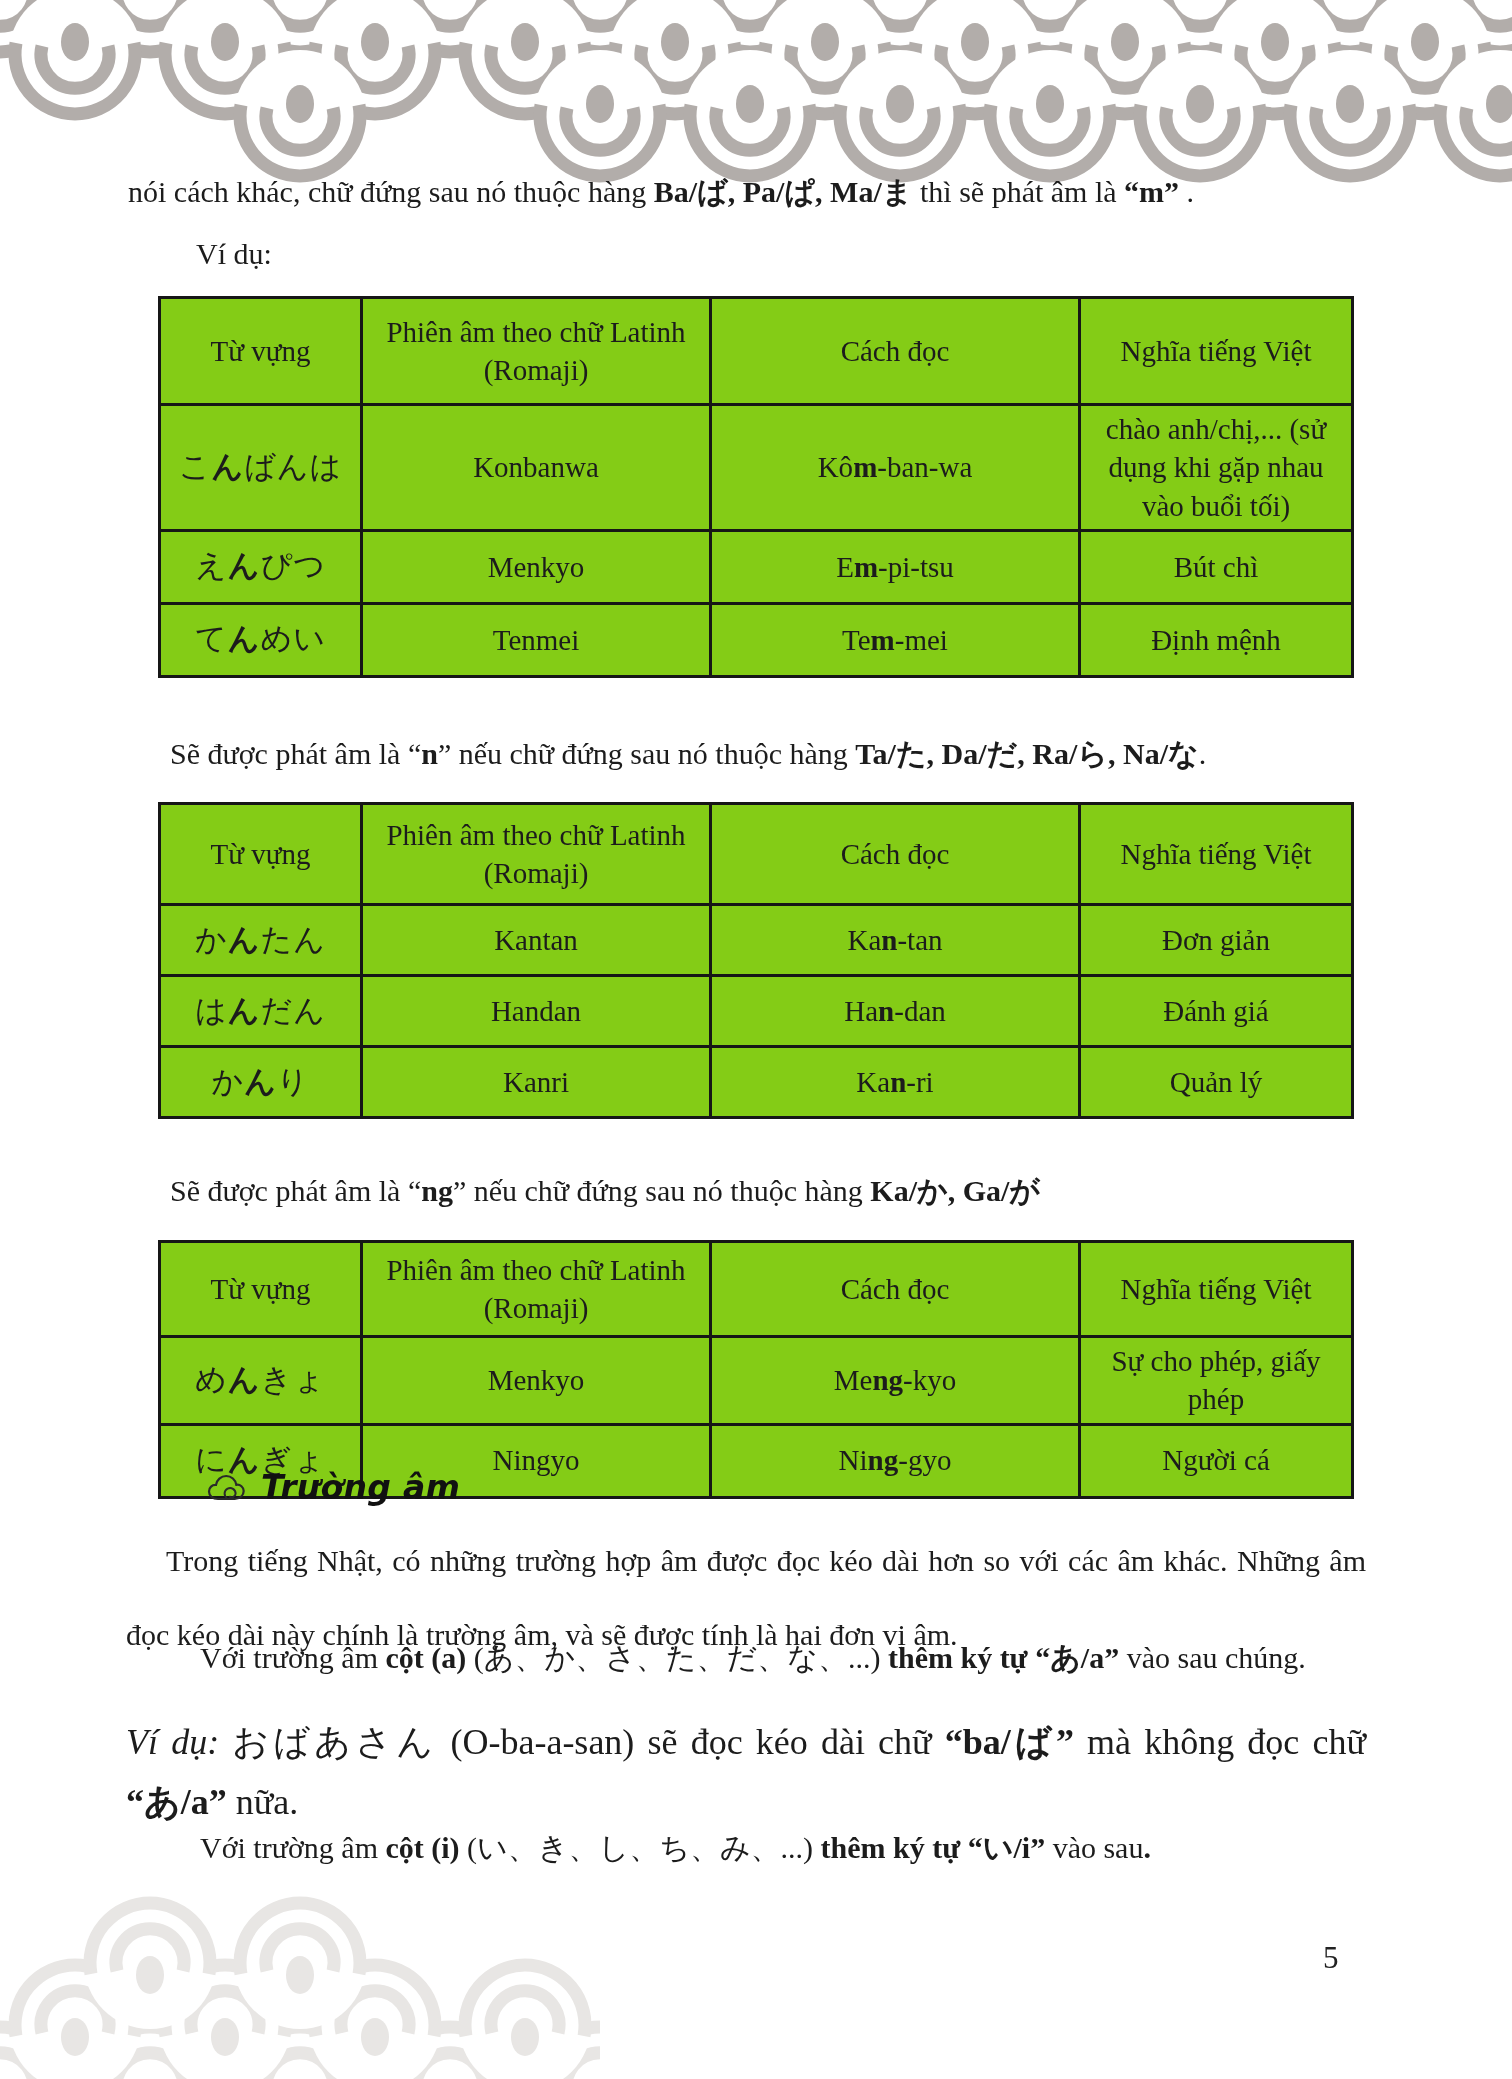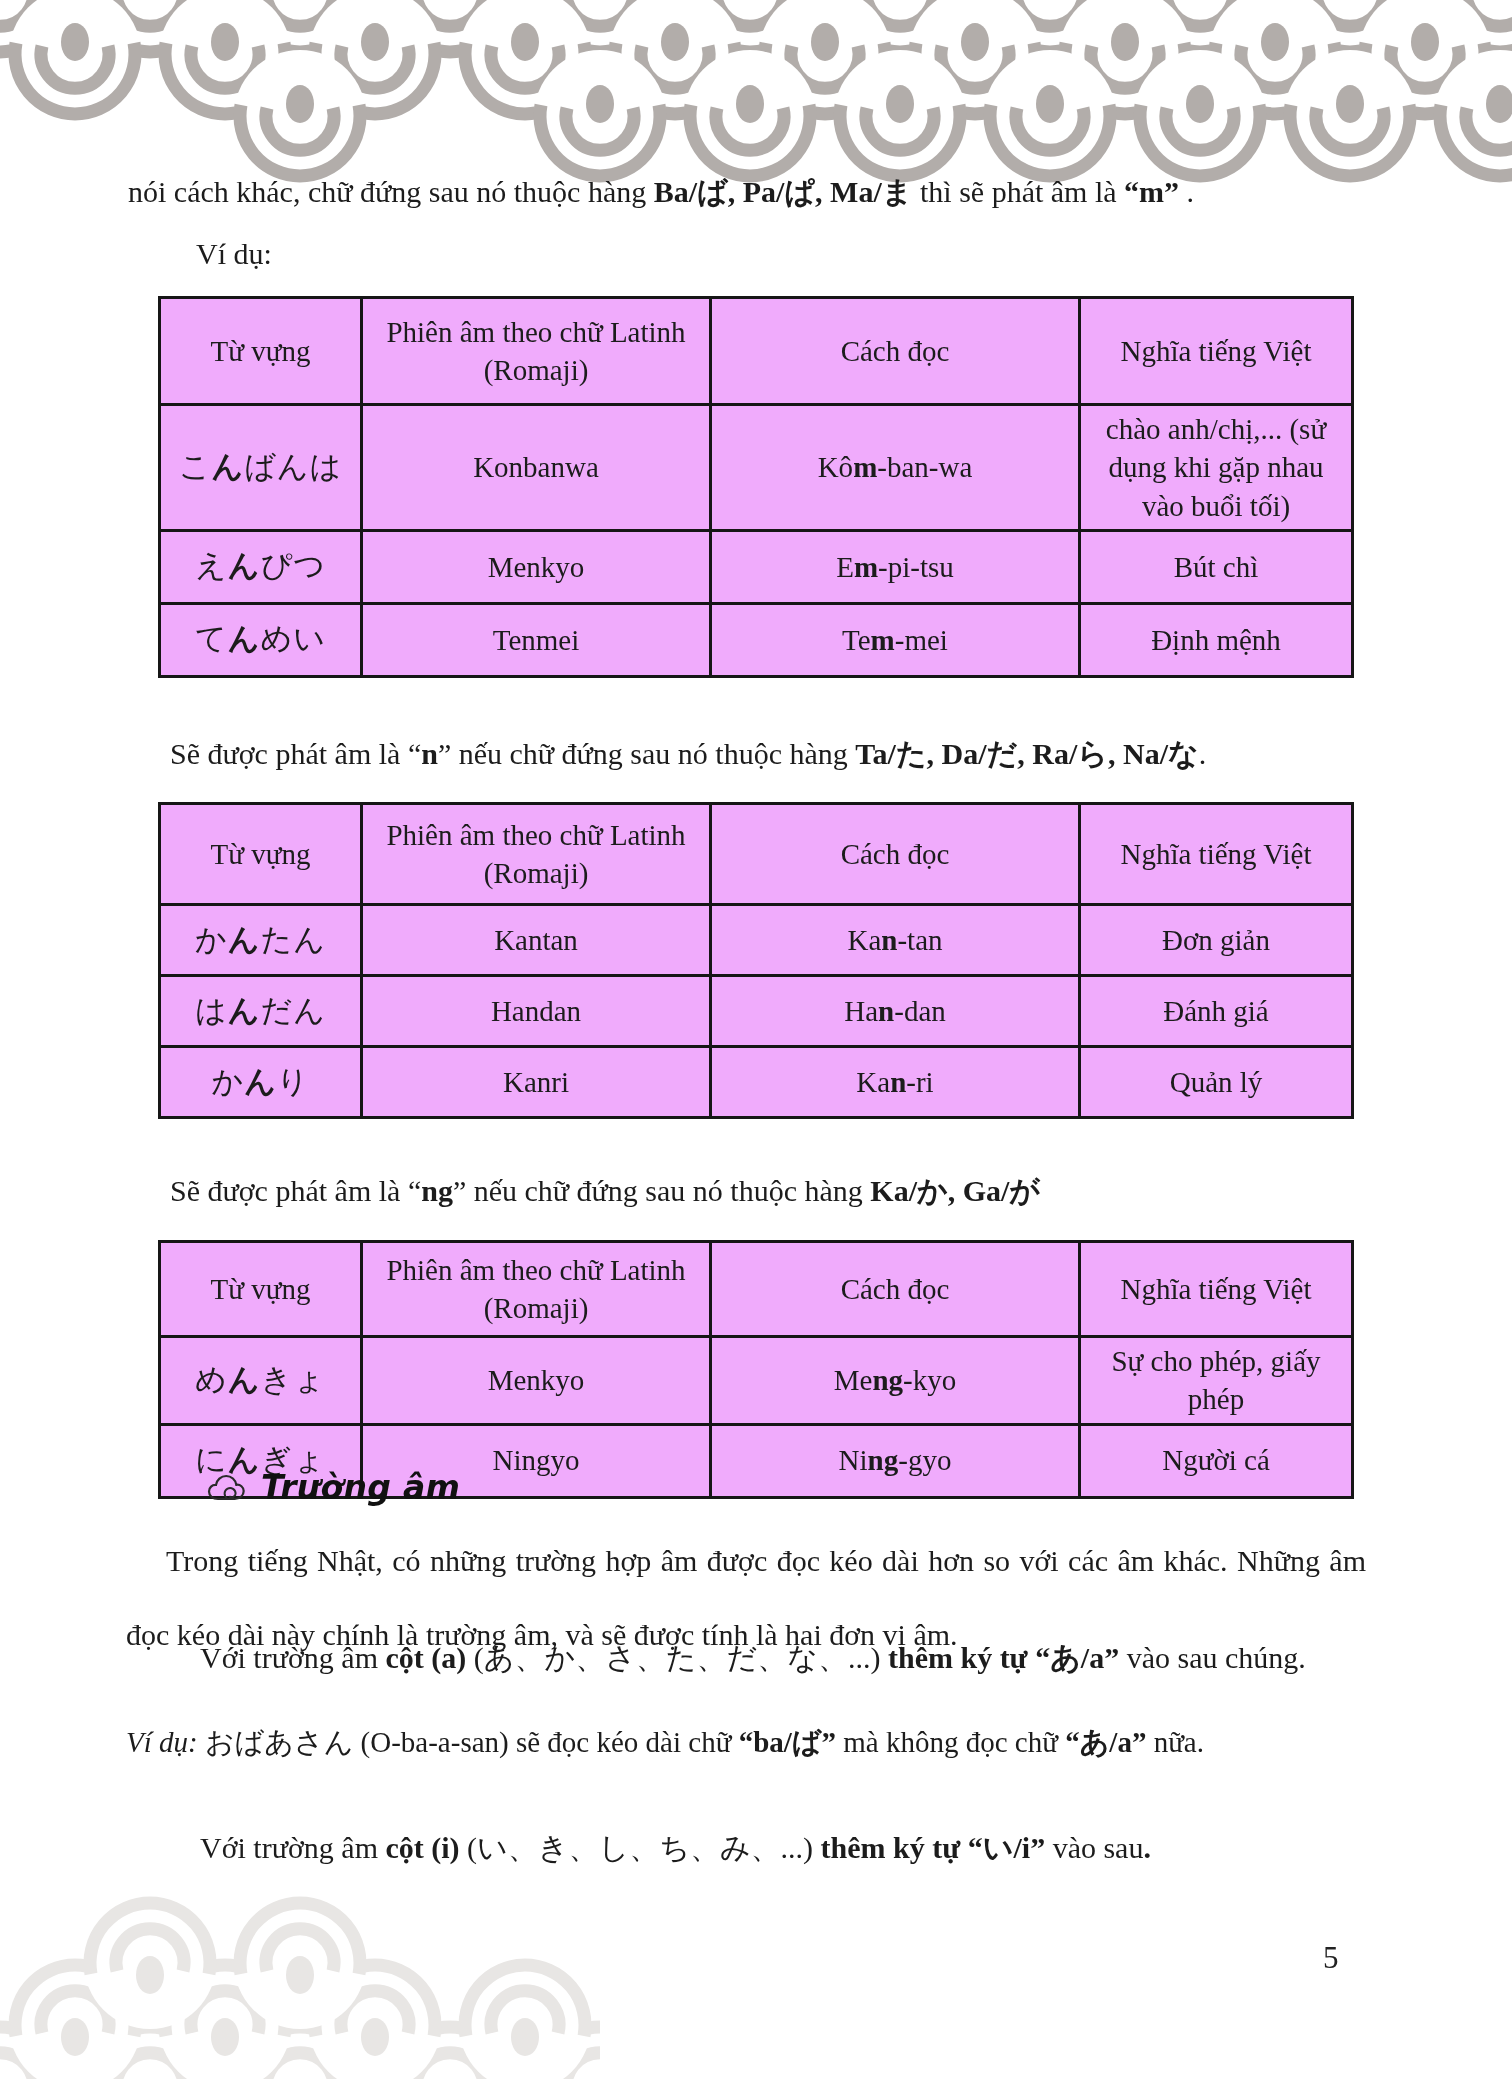--- a/index.html
+++ b/index.html
@@ -4,38 +4,38 @@
 <style>
   html,body{margin:0;padding:0;background:#ffffff;}
   .page{
     position:relative;width:1512px;height:2079px;background:#ffffff;
     font-family:"Liberation Serif","DejaVu Serif",serif;color:#1c1c1c;overflow:hidden;
   }
   .abs{position:absolute;}
   .bodyline{font-size:30px;line-height:1.35;white-space:nowrap;}
   .label{font-size:30px;}
   .note{font-size:30px;white-space:nowrap;}
-  table{border-collapse:collapse;table-layout:fixed;width:1196px;font-size:29px;background:#f0abfc;}
+  table{border-collapse:collapse;table-layout:fixed;width:1196px;font-size:29px;background:#84cc16;}
   th,td{border:3px solid #161616;text-align:center;vertical-align:middle;
         padding:4px 16px;font-weight:normal;line-height:1.32;overflow:hidden;}
   th:nth-child(1),td:nth-child(1){width:167px;}
   th:nth-child(2),td:nth-child(2){width:314px;}
   th:nth-child(3),td:nth-child(3){width:334px;}
   td.kana{font-size:31px;letter-spacing:1px;}
   .t1 th{height:96px;} .t1 td{height:62px;}
   .t2 th{height:90px;} .t2 td{height:60px;}
   .t3 th{height:84px;} .t3 td{height:62px;}
   .section-head{display:flex;align-items:center;gap:4px;}
   .section-title{
     font-family:"DejaVu Sans","Liberation Sans",sans-serif;
     font-weight:bold;font-style:italic;font-size:33px;letter-spacing:.3px;color:#111;
   }
   .para{font-size:30px;text-align:justify;line-height:74px;}
   .para-indent{text-indent:40px;}
-  .example-para{font-size:29px;text-align:justify;line-height:60px;}
+  .example-para{font-size:36px;text-align:justify;line-height:60px;}
   .pageno{font-size:31px;color:#222;}
   svg.decor{display:block;}
 </style>
 </head>
 <body>
 
 <div class="page">
 
   <svg width="0" height="0" style="position:absolute" aria-hidden="true">
     <defs>

